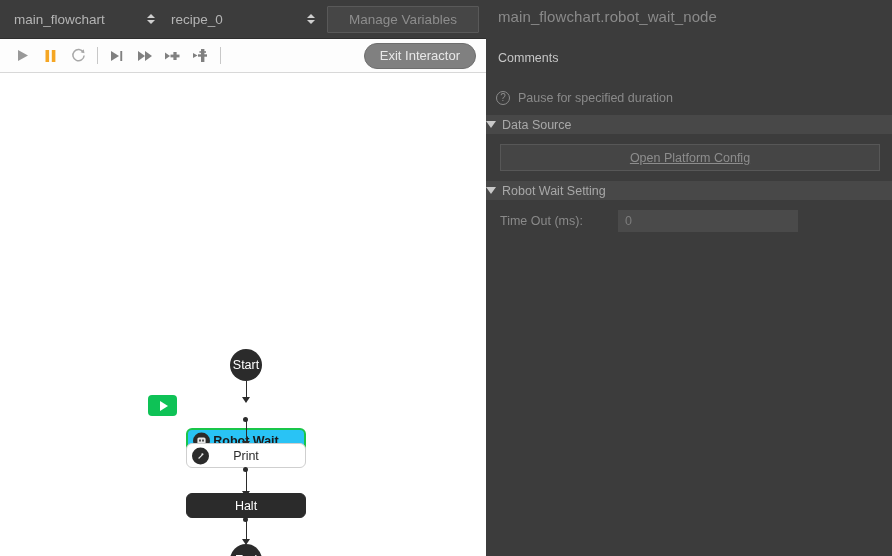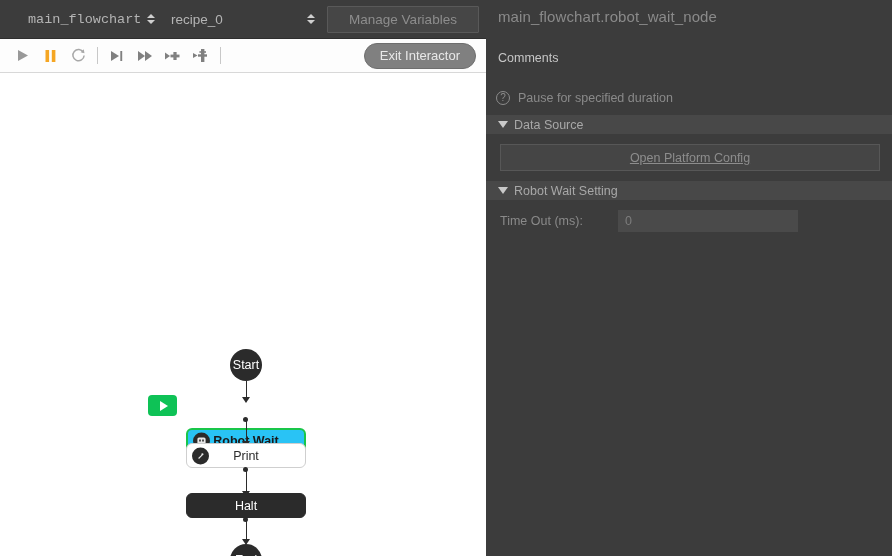--- a/index.html
+++ b/index.html
@@ -14,21 +14,21 @@
 
   
   .left { width:486px; height:556px; display:flex; flex-direction:column; background:#ffffff; }
 
   .topbar {
     height:39px; background:#3c3c3c; display:flex; align-items:center;
     flex:0 0 39px; border-bottom:1px solid #2e2e2e;
   }
   .combo { display:flex; align-items:center; height:39px; position:relative; }
   .combo-label { color:#b4b4b4; font-size:13.5px; white-space:nowrap; }
-  .combo1 { width:163px; padding-left:28px;font-family:Liberation Mono, monospace; }
+  .combo1 { width:163px; padding-left:14px; }
   .combo2 { width:160px; padding-left:8px; }
   .spin {
     position:absolute; right:8px; top:50%; transform:translateY(-50%);
     display:flex; flex-direction:column; align-items:center; gap:2px;
   }
   .spin i { display:block; width:0; height:0; border-left:4px solid transparent; border-right:4px solid transparent; }
   .spin i.up { border-bottom:4px solid #cfcfcf; }
   .spin i.dn { border-top:4px solid #cfcfcf; }
 
   .manage-btn {
@@ -97,21 +97,21 @@
   .hint-row { display:flex; align-items:center; gap:8px; padding:26px 0 0 10px; }
   .q-ico {
     width:14px; height:14px; border-radius:50%; border:1px solid #8c8c8c;
     color:#8c8c8c; font-size:10px; display:flex; align-items:center; justify-content:center;
     flex:0 0 14px; line-height:1;
   }
   .hint-txt { color:#8a8a8a; font-size:12.5px; }
 
   .sect-head {
     margin-top:10px; height:19px; background:#484848;
-    display:flex; align-items:center; gap:6px; padding-left:12px;
+    display:flex; align-items:center; gap:6px; padding-left:0;
     color:#a8a8a8; font-size:12.5px;
   }
   .tri-dn { width:0;height:0;border-left:5px solid transparent;border-right:5px solid transparent;border-top:7px solid #c9c9c9; }
 
   .row { display:flex; align-items:center; height:22px; margin-top:10px; padding-left:14px; }
   .row-lbl { color:#8a8a8a; font-size:12.5px; width:118px; flex:0 0 118px; }
   .field {
     height:22px; background:#4a4a4a; border:none;
   }
   .field-pick { width:100px; position:relative; }

